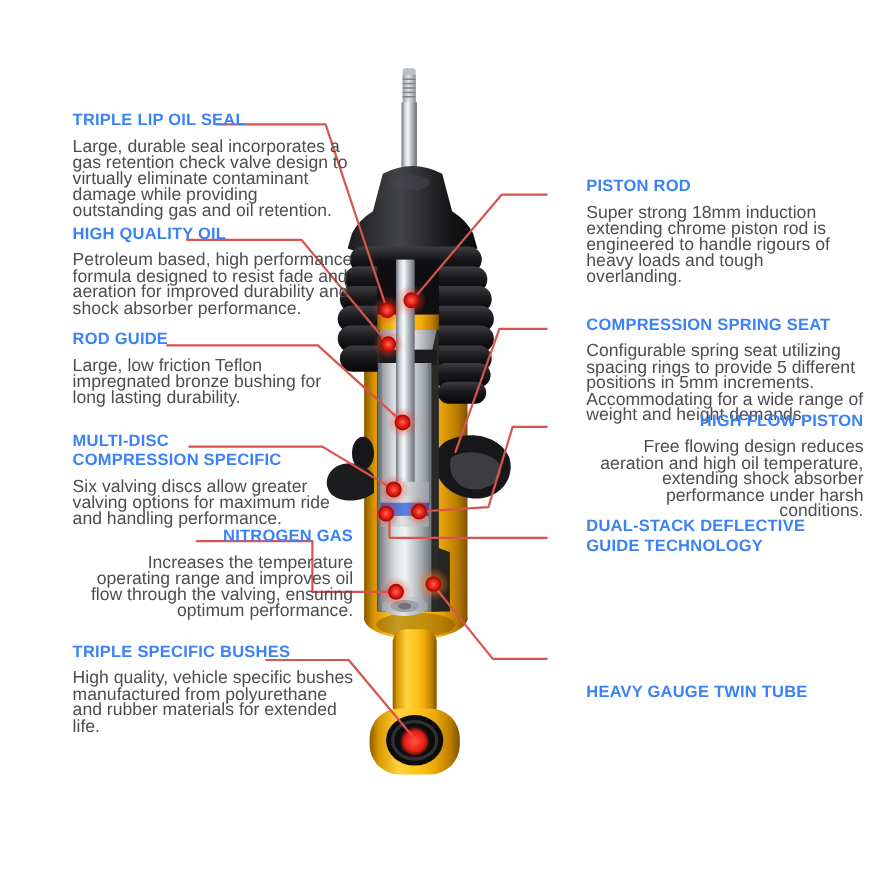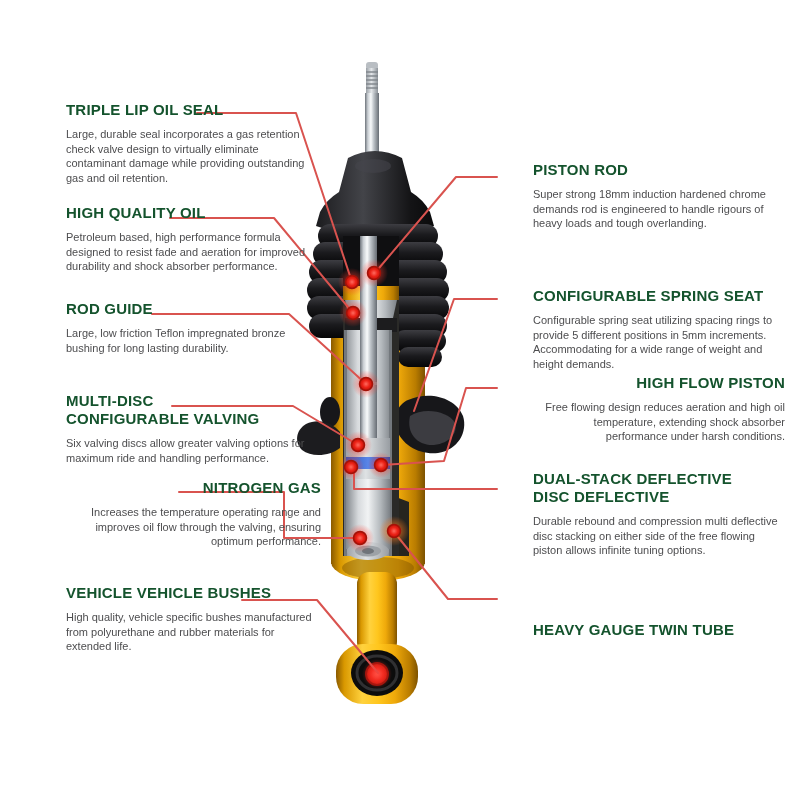--- a/index.html
+++ b/index.html
@@ -4,24 +4,24 @@
 <style>
   html,body{margin:0;padding:0;background:#ffffff;}
   .stage{
     position:relative;width:800px;height:800px;background:#ffffff;overflow:hidden;
     font-family:"Liberation Sans", sans-serif;
   }
   .art{position:absolute;left:0;top:0;width:800px;height:800px;}
   .callout{position:absolute;}
   .callout h3{
     margin:0 0 8px 0;font-weight:bold;font-size:15px;line-height:18px;
-    color:#14532d;letter-spacing:.2px;
+    color:#3b82f6;letter-spacing:.2px;
   }
   .callout p{
-    margin:0;font-size:11px;line-height:14.5px;color:#4d4d4f;
+    margin:0;font-size:16px;line-height:14.5px;color:#4d4d4f;
   }
   .co-left{left:66px;width:255px;}
   .co-right{left:533px;width:252px;}
   #co-triple{top:101px;}
   #co-oil{top:204px;}
   #co-rodguide{top:300px;}
   #co-multidisc{top:392px;}
   #co-multidisc h3{max-width:200px;}
   #co-nitrogen{top:479px;text-align:right;}
   #co-bushes{top:584px;}
@@ -234,45 +234,44 @@
   </div>
   <div class="callout co-left" id="co-rodguide">
     <h3>ROD GUIDE</h3>
     <p>Large, low friction Teflon impregnated bronze bushing for long lasting durability.</p>
   </div>
   <div class="callout co-left" id="co-oil">
     <h3>HIGH QUALITY OIL</h3>
     <p>Petroleum based, high performance formula designed to resist fade and aeration for improved durability and shock absorber performance.</p>
   </div>
   <div class="callout co-left" id="co-multidisc">
-    <h3>MULTI-DISC CONFIGURABLE VALVING</h3>
+    <h3>MULTI-DISC COMPRESSION SPECIFIC</h3>
     <p>Six valving discs allow greater valving options for maximum ride and handling performance.</p>
   </div>
   <div class="callout co-left" id="co-nitrogen">
     <h3>NITROGEN GAS</h3>
     <p>Increases the temperature operating range and improves oil flow through the valving, ensuring optimum performance.</p>
   </div>
   <div class="callout co-left" id="co-bushes">
-    <h3>VEHICLE VEHICLE BUSHES</h3>
+    <h3>TRIPLE SPECIFIC BUSHES</h3>
     <p>High quality, vehicle specific bushes manufactured from polyurethane and rubber materials for extended life.</p>
   </div>
 
   <div class="callout co-right" id="co-piston">
     <h3>PISTON ROD</h3>
-    <p>Super strong 18mm induction hardened chrome demands rod is engineered to handle rigours of heavy loads and tough overlanding.</p>
+    <p>Super strong 18mm induction extending chrome piston rod is engineered to handle rigours of heavy loads and tough overlanding.</p>
   </div>
   <div class="callout co-right" id="co-springseat">
-    <h3>CONFIGURABLE SPRING SEAT</h3>
+    <h3>COMPRESSION SPRING SEAT</h3>
     <p>Configurable spring seat utilizing spacing rings to provide 5 different positions in 5mm increments. Accommodating for a wide range of weight and height demands.</p>
   </div>
   <div class="callout co-right" id="co-highflow">
     <h3>HIGH FLOW PISTON</h3>
     <p>Free flowing design reduces aeration and high oil temperature, extending shock absorber performance under harsh conditions.</p>
   </div>
   <div class="callout co-right" id="co-dualstack">
-    <h3>DUAL-STACK DEFLECTIVE DISC DEFLECTIVE</h3>
-    <p>Durable rebound and compression multi deflective disc stacking on either side of the free flowing piston allows infinite tuning options.</p>
+    <h3>DUAL-STACK DEFLECTIVE GUIDE TECHNOLOGY</h3>
   </div>
   <div class="callout co-right" id="co-twintube">
     <h3>HEAVY GAUGE TWIN TUBE</h3>
   </div>
 
 </div>
 
 </body></html>

